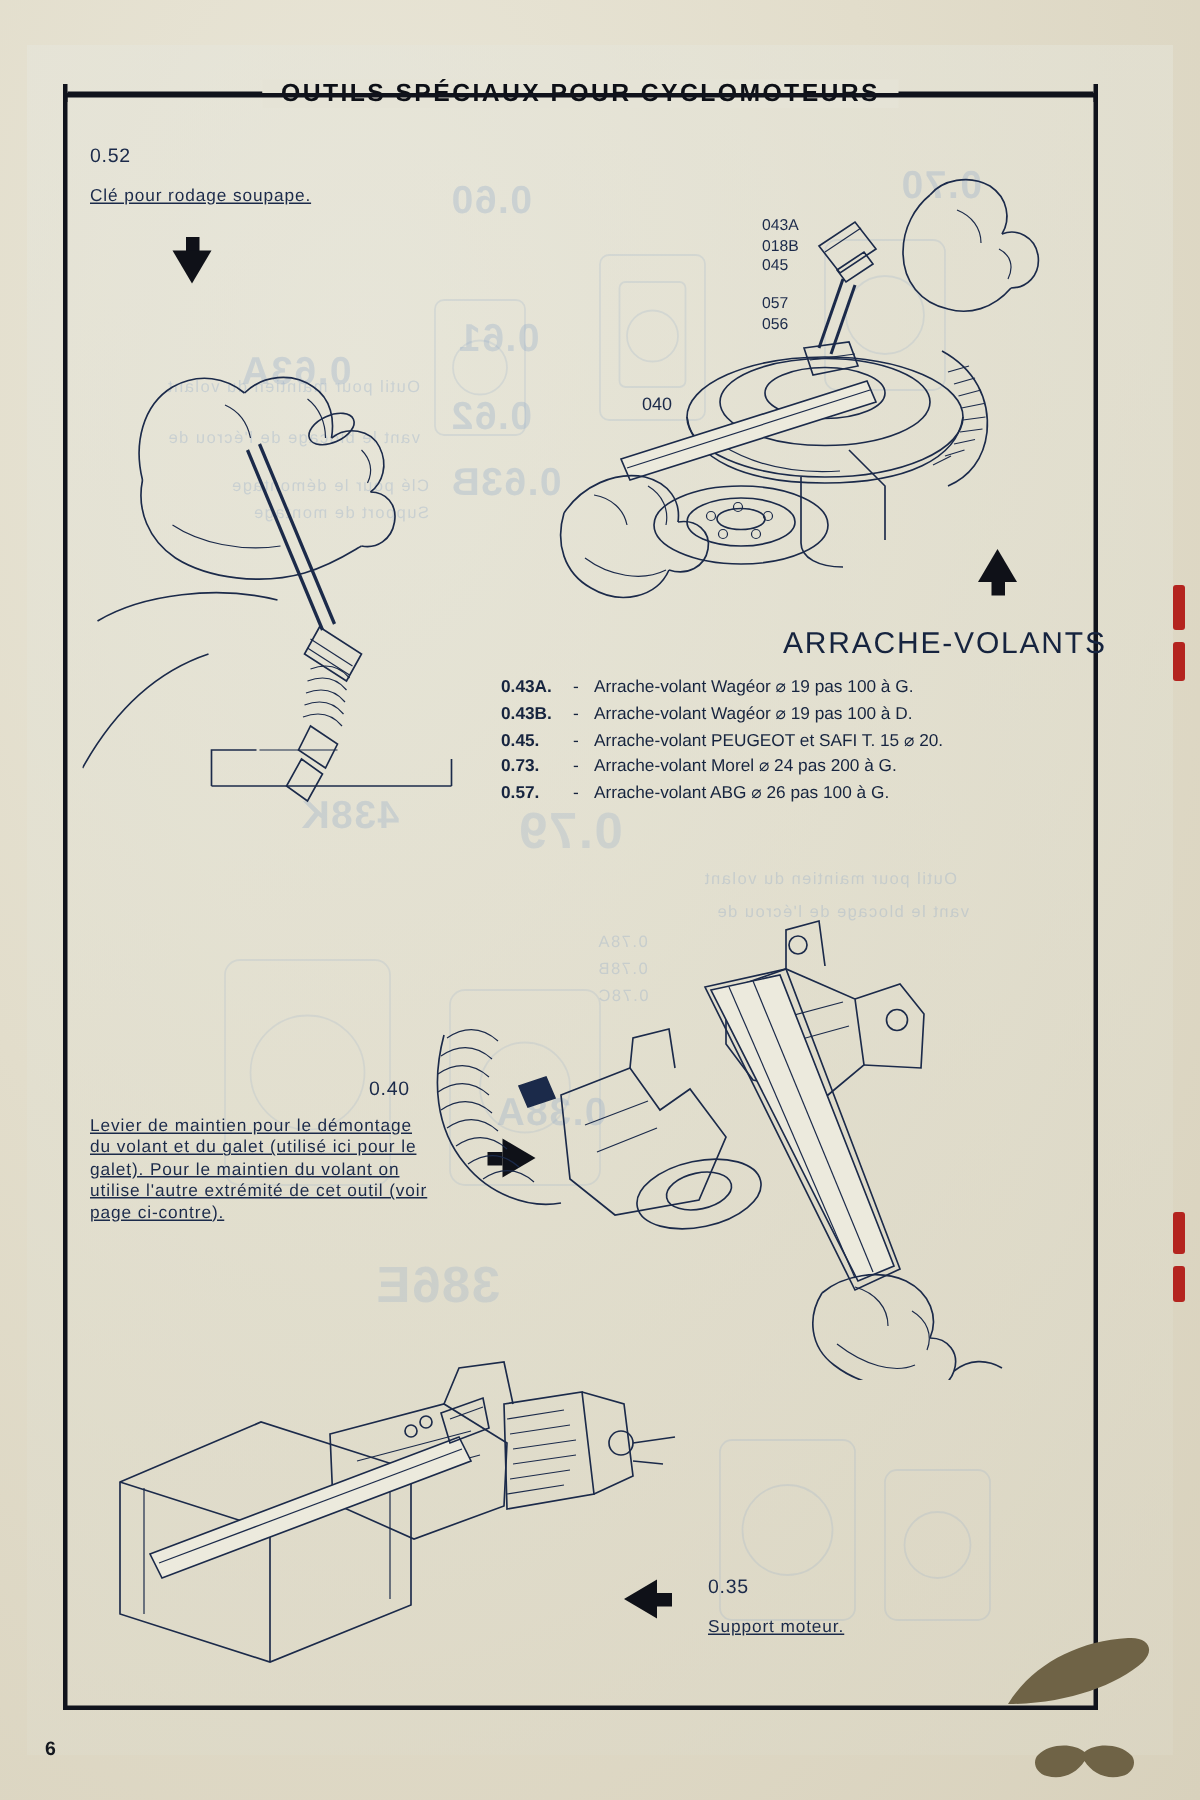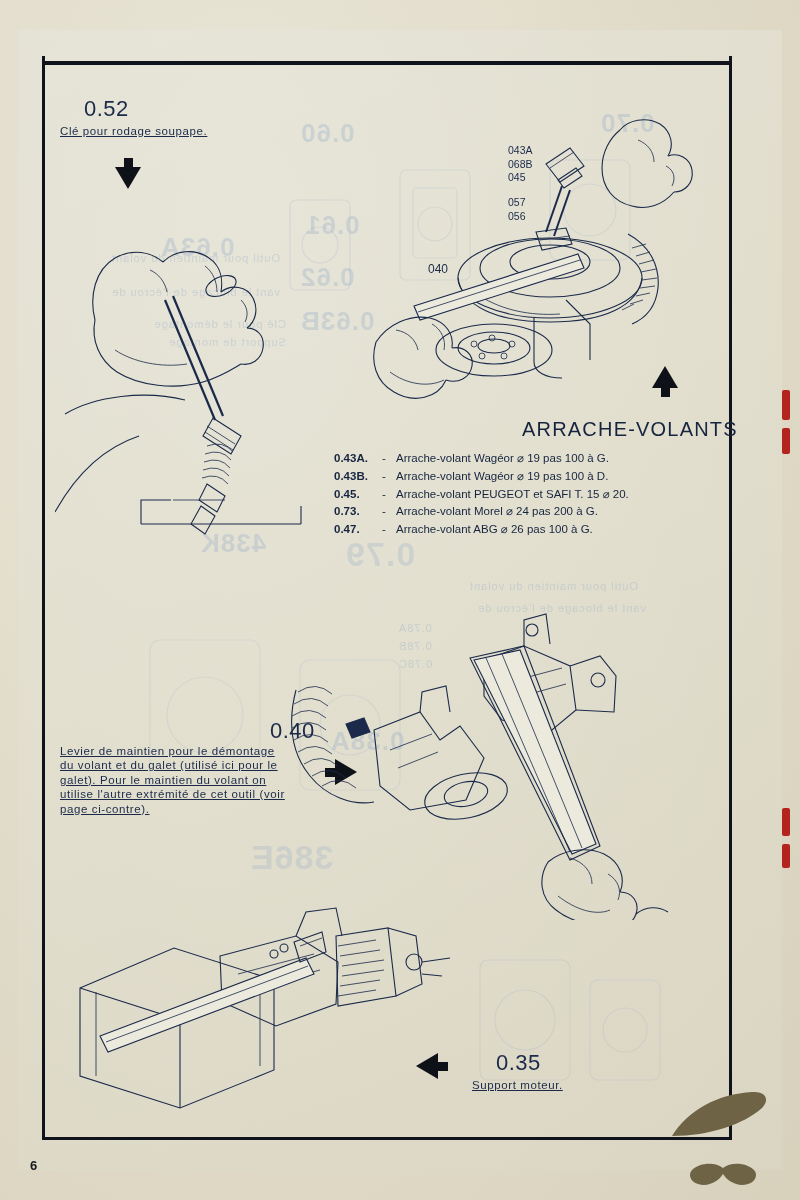--- a/index.html
+++ b/index.html
@@ -74,24 +74,23 @@
     padding: 0 12px;
     white-space: nowrap;
   }
   .title-tick {
     width: 3px; height: 12px; background: #10131c;
   }
 
   
   .code-label {
     position: absolute;
-    font-size: 22px;
+    font-size: 13px;
     color: #1b2a4a;
     letter-spacing: 0.5px;
-    margin-left: 24px;
   }
   .caption {
     position: absolute;
     font-size: 11.5px;
     color: #1b2a4a;
     line-height: 1.25;
     letter-spacing: 0.6px;
     text-decoration: underline;
   }
   .section-title {
@@ -239,20 +238,21 @@
       <rect x="30" y="40" width="110" height="150" rx="10"></rect>
       <circle cx="85" cy="115" r="38"></circle>
       <rect x="180" y="60" width="100" height="130" rx="10"></rect>
       <circle cx="230" cy="125" r="30"></circle>
     </g>
   </svg>
 
   <div class="title-band">
     <div class="title-tick"></div>
     <div class="title-rule-left"></div>
+    <div class="title-text">OUTILS SPÉCIAUX POUR CYCLOMOTEURS</div>
     <div class="title-rule-right"></div>
     <div class="title-tick"></div>
   </div>
 
   <div class="frame"></div>
 
   <div class="code-label" style="left:60px; top:96px;">0.52</div>
   <div class="caption" style="left:60px; top:124px; width:230px;">Clé pour rodage soupape.</div>
 
   <div class="arrow-stem-v" style="left:124px; top:158px;"></div>
@@ -296,21 +296,21 @@
       <path d="M0 312 C20 276 48 248 84 236"></path>
       <path d="M86 324 L246 324"></path>
       <path d="M86 324 L86 300 L116 300"></path>
       <path d="M246 324 L246 306"></path>
       <path class="ink-thin" d="M118 300 L170 300"></path>
     </g>
   </svg>
 
   <div class="small-codes" style="left:508px; top:144px;">
     <div>043A</div>
-    <div>068B</div>
+    <div>018B</div>
     <div>045</div>
   </div>
   <div class="small-codes" style="left:508px; top:196px;text-align:right;">
     <div>057</div>
     <div>056</div>
   </div>
   <div class="tiny-code" style="left:428px; top:262px;">040</div>
 
   <svg style="position:absolute;left:370px;top:110px" width="330" height="300">
     <g class="ink">
@@ -388,21 +388,21 @@
     <div class="row">
       <span class="ref">0.43B.</span><span class="dash">-</span><span>Arrache-volant Wagéor ⌀ 19 pas 100 à D.</span>
     </div>
     <div class="row">
       <span class="ref">0.45.</span><span class="dash">-</span><span>Arrache-volant PEUGEOT et SAFI T. 15 ⌀ 20.</span>
     </div>
     <div class="row">
       <span class="ref">0.73.</span><span class="dash">-</span><span>Arrache-volant Morel ⌀ 24 pas 200 à G.</span>
     </div>
     <div class="row">
-      <span class="ref">0.47.</span><span class="dash">-</span><span>Arrache-volant ABG ⌀ 26 pas 100 à G.</span>
+      <span class="ref">0.57.</span><span class="dash">-</span><span>Arrache-volant ABG ⌀ 26 pas 100 à G.</span>
     </div>
   </div>
 
   <div class="code-label" style="left:246px; top:718px;">0.40</div>
   <div class="caption" style="left:60px; top:744px; width:232px;">Levier de maintien pour le démontage du volant et du galet (utilisé ici pour le galet). Pour le maintien du volant on utilise l'autre extrémité de cet outil (voir page ci-contre).</div>
 
   <div class="arrow-stem-h" style="left:325px; top:768px;"></div>
   <div class="arrow arrow-right" style="left:335px; top:759px;"></div>
 
   <svg style="position:absolute;left:270px;top:600px" width="400" height="320">

